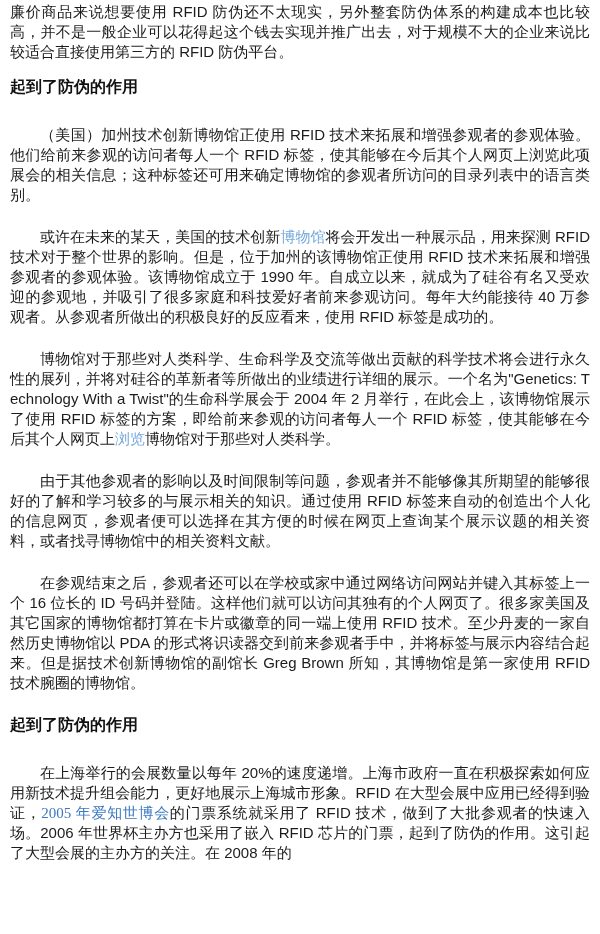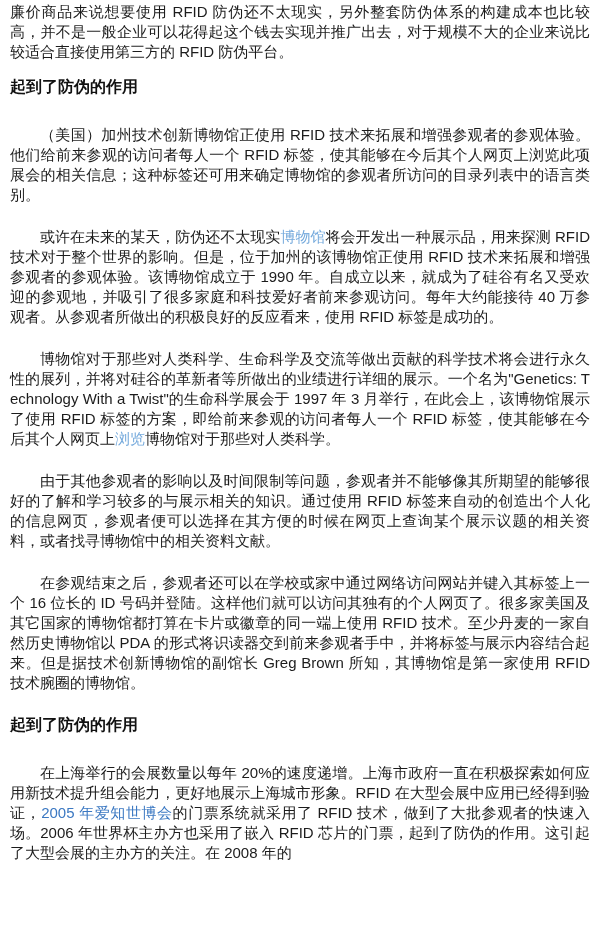--- a/index.html
+++ b/index.html
@@ -43,39 +43,40 @@
     line-height: 20px;
     font-weight: bold;
     color: #111;
     margin: 0 0 28px 0;
     text-align: left;
   }
   a.link {
     color: var(--link-color);
     text-decoration: none;
     cursor: pointer;
+    font-family: Liberation Serif, serif;
   }
   a.link.light {
     color: var(--link-light-color);
   }
 </style>
 </head>
 <body>
 
 <div class="page">
 
   <p class="para intro"><span>廉价商品来说想要使用 RFID 防伪还不太现实，另外整套防伪体系的构建成本也比较高，并不是一般企业可以花得起这个钱去实现并推广出去，对于规模不大的企业来说比较适合直接使用第三方的 RFID 防伪平台。</span></p>
 
   <h2 class="section-heading">起到了防伪的作用</h2>
 
   <p class="para indent"><span>（美国）加州技术创新博物馆正使用 RFID 技术来拓展和增强参观者的参观体验。他们给前来参观的访问者每人一个 RFID 标签，使其能够在今后其个人网页上浏览此项展会的相关信息；这种标签还可用来确定博物馆的参观者所访问的目录列表中的语言类别。</span></p>
 
-  <p class="para indent"><span>或许在未来的某天，防伪还不太现实</span><a class="link light">博物馆</a><span>将会开发出一种展示品，用来探测 RFID 技术对于整个世界的影响。但是，位于加州的该博物馆正使用 RFID 技术来拓展和增强参观者的参观体验。该博物馆成立于 1990 年。自成立以来，就成为了硅谷有名又受欢迎的参观地，并吸引了很多家庭和科技爱好者前来参观访问。每年大约能接待 40 万参观者。从参观者所做出的积极良好的反应看来，使用 RFID 标签是成功的。</span></p>
+  <p class="para indent"><span>或许在未来的某天，美国的技术创新</span><a class="link light">博物馆</a><span>将会开发出一种展示品，用来探测 RFID 技术对于整个世界的影响。但是，位于加州的该博物馆正使用 RFID 技术来拓展和增强参观者的参观体验。该博物馆成立于 1990 年。自成立以来，就成为了硅谷有名又受欢迎的参观地，并吸引了很多家庭和科技爱好者前来参观访问。每年大约能接待 40 万参观者。从参观者所做出的积极良好的反应看来，使用 RFID 标签是成功的。</span></p>
 
-  <p class="para indent"><span>博物馆对于那些对人类科学、生命科学及交流等做出贡献的科学技术将会进行永久性的展列，并将对硅谷的革新者等所做出的业绩进行详细的展示。一个名为"Genetics: Technology With a Twist"的生命科学展会于 1997 年 3 月举行，在此会上，该博物馆展示了使用 RFID  标签的方案，即给前来参观的访问者每人一个 RFID 标签，使其能够在今后其个人网页上</span><a class="link light">浏览</a><span>博物馆对于那些对人类科学。</span></p>
+  <p class="para indent"><span>博物馆对于那些对人类科学、生命科学及交流等做出贡献的科学技术将会进行永久性的展列，并将对硅谷的革新者等所做出的业绩进行详细的展示。一个名为"Genetics: Technology With a Twist"的生命科学展会于 2004 年 2 月举行，在此会上，该博物馆展示了使用 RFID  标签的方案，即给前来参观的访问者每人一个 RFID 标签，使其能够在今后其个人网页上</span><a class="link light">浏览</a><span>博物馆对于那些对人类科学。</span></p>
 
   <p class="para indent"><span>由于其他参观者的影响以及时间限制等问题，参观者并不能够像其所期望的能够很好的了解和学习较多的与展示相关的知识。通过使用 RFID 标签来自动的创造出个人化的信息网页，参观者便可以选择在其方便的时候在网页上查询某个展示议题的相关资料，或者找寻博物馆中的相关资料文献。</span></p>
 
   <p class="para indent"><span>在参观结束之后，参观者还可以在学校或家中通过网络访问网站并键入其标签上一个 16 位长的 ID 号码并登陆。这样他们就可以访问其独有的个人网页了。很多家美国及其它国家的博物馆都打算在卡片或徽章的同一端上使用 RFID 技术。至少丹麦的一家自然历史博物馆以 PDA 的形式将识读器交到前来参观者手中，并将标签与展示内容结合起来。但是据技术创新博物馆的副馆长 Greg Brown 所知，其博物馆是第一家使用 RFID 技术腕圈的博物馆。</span></p>
 
   <h2 class="section-heading">起到了防伪的作用</h2>
 
   <p class="para indent"><span>在上海举行的会展数量以每年 20%的速度递增。上海市政府一直在积极探索如何应用新技术提升组会能力，更好地展示上海城市形象。RFID 在大型会展中应用已经得到验证，</span><a class="link">2005 年爱知世博会</a><span>的门票系统就采用了 RFID 技术，做到了大批参观者的快速入场。2006 年世界杯主办方也采用了嵌入 RFID 芯片的门票，起到了防伪的作用。这引起了大型会展的主办方的关注。在 2008 年的</span></p>
 
 </div>

